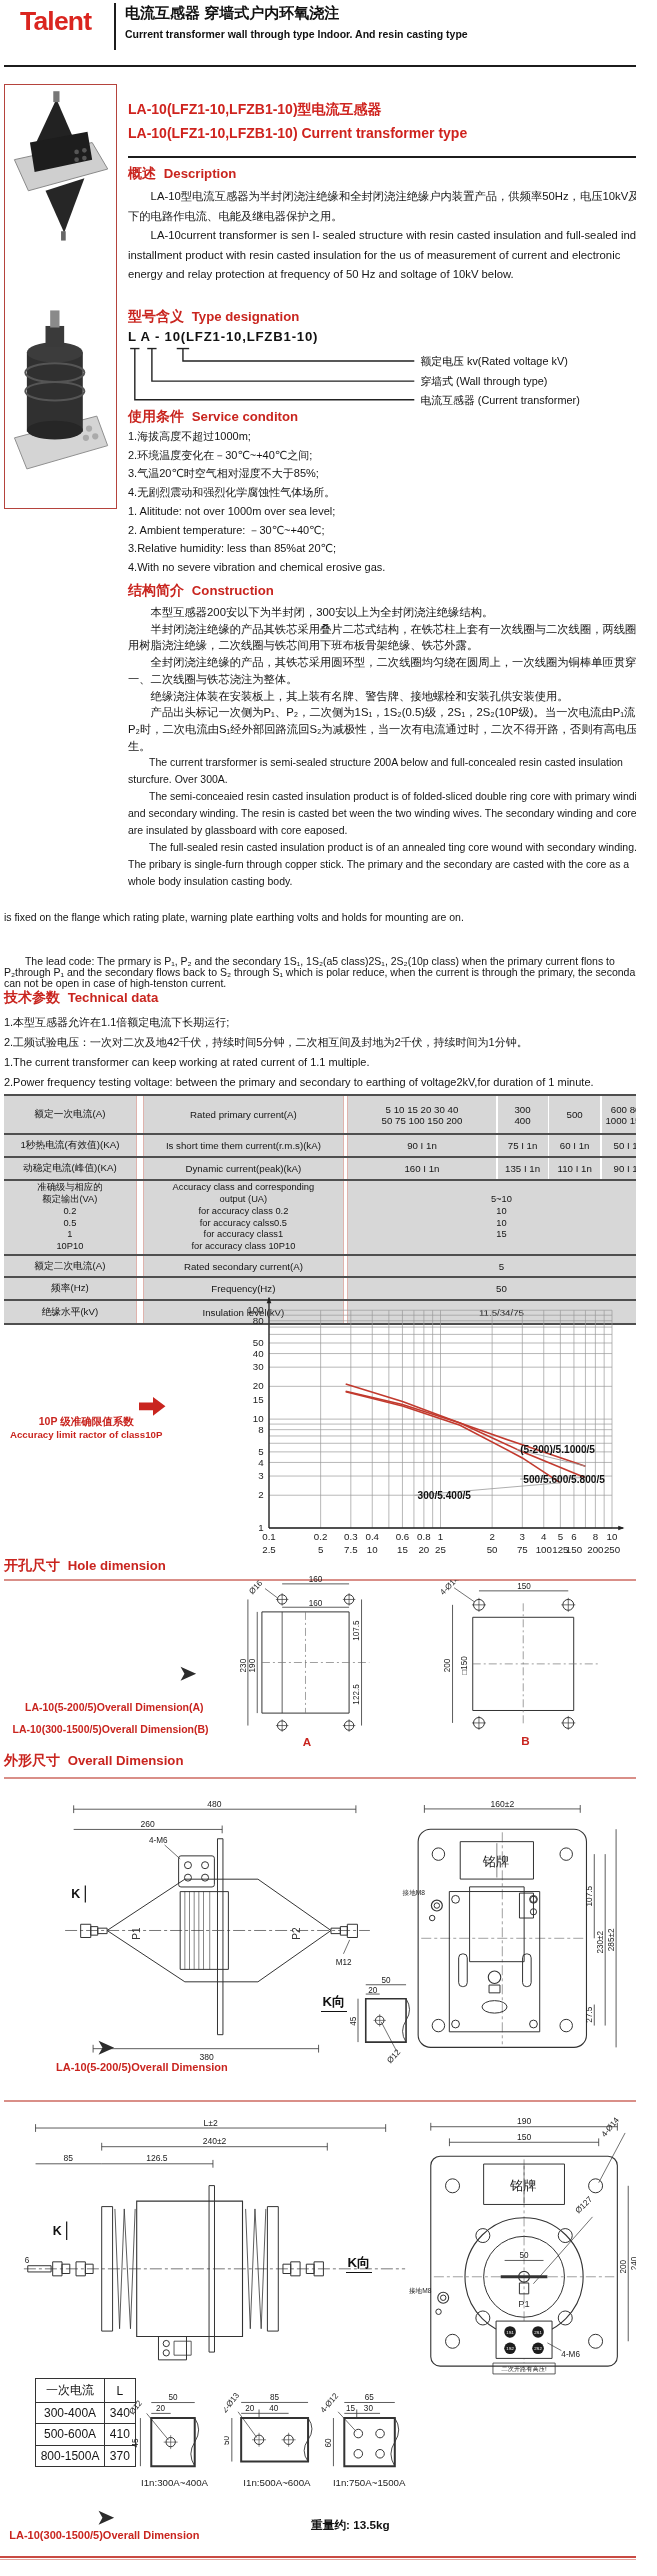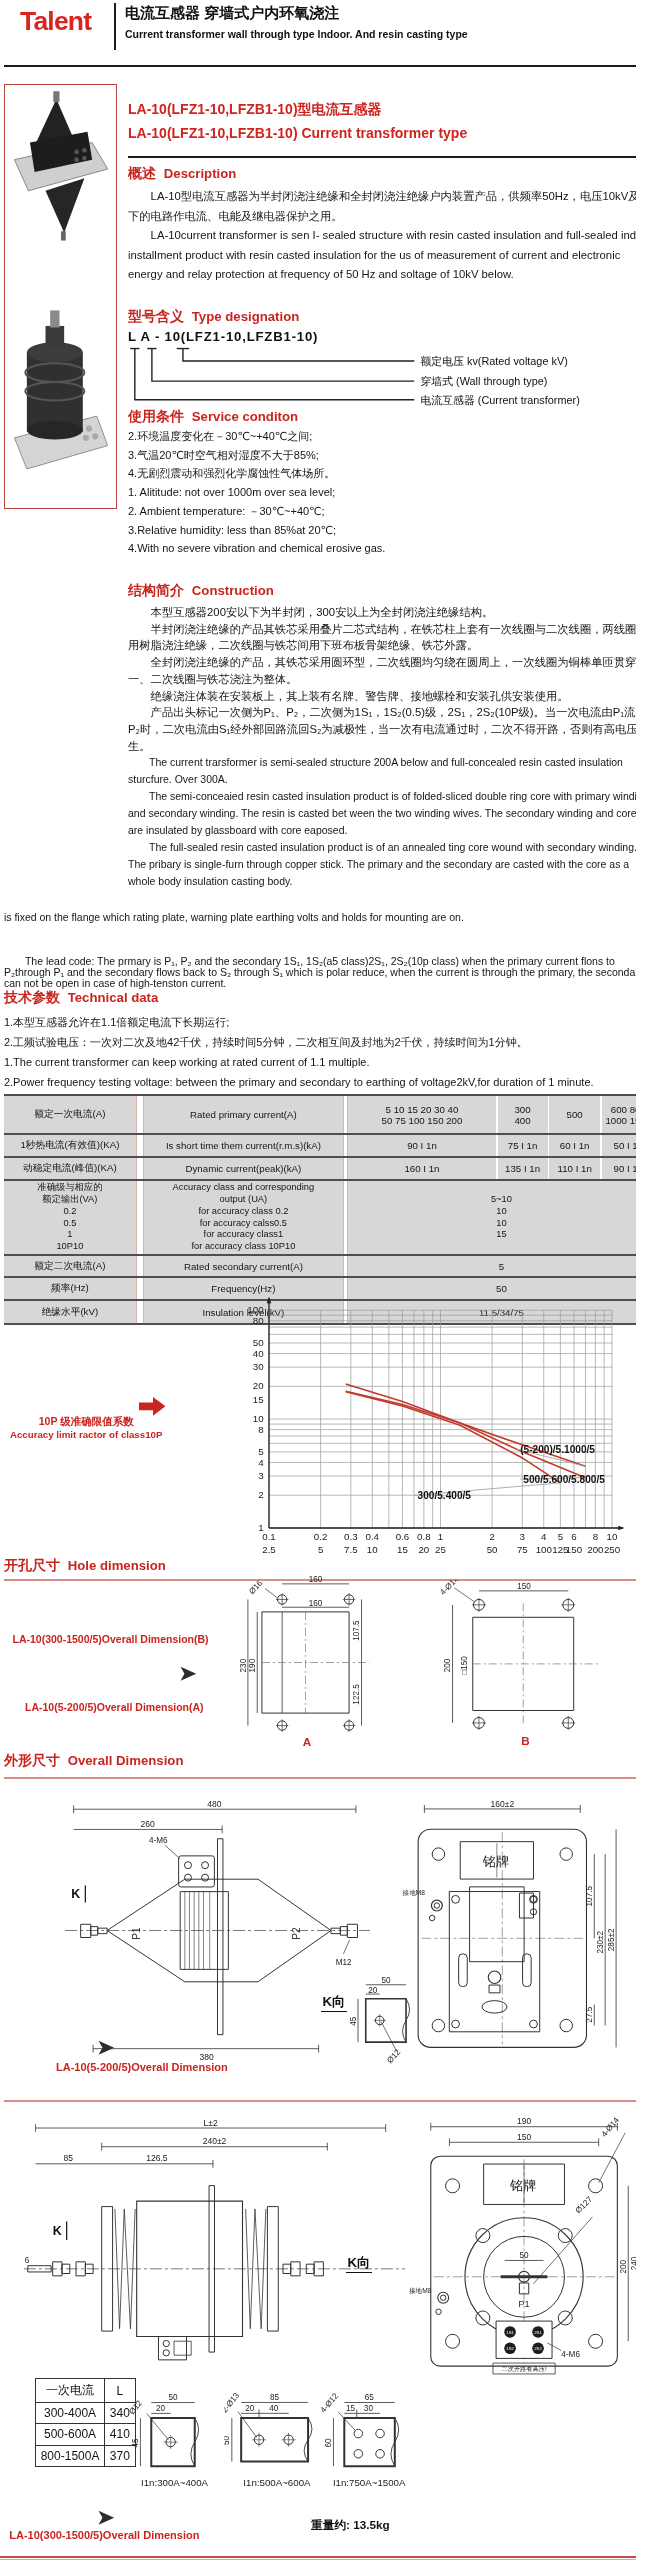--- a/index.html
+++ b/index.html
@@ -122,20 +122,21 @@
     <line x1="62" y1="2" x2="78" y2="2" stroke="#222" stroke-width="1.4"></line>
     <text x="376" y="23" font-size="14" fill="#111">额定电压 kv(Rated voltage kV)</text>
     <text x="376" y="49" font-size="14" fill="#111">穿墙式 (Wall through type)</text>
     <text x="376" y="73" font-size="14" fill="#111">电流互感器 (Current transformer)</text>
   </svg>
 
   <div class="abs sec-h" style="left:128px;top:408px;">
     <span class="cn">使用条件</span><span class="en">Service conditon</span>
   </div>
   <div class="abs" style="left:128px;top:427px;width:525px;">
+    <div class="list-line">1.海拔高度不超过1000m;</div>
     <div class="list-line">2.环境温度变化在－30℃~+40℃之间;</div>
     <div class="list-line">3.气温20℃时空气相对湿度不大于85%;</div>
     <div class="list-line">4.无剧烈震动和强烈化学腐蚀性气体场所。</div>
     <div class="list-line">1. Alititude: not over 1000m over sea level;</div>
     <div class="list-line">2. Ambient temperature: －30℃~+40℃;</div>
     <div class="list-line">3.Relative humidity: less than 85%at 20℃;</div>
     <div class="list-line">4.With no severe vibration and chemical erosive gas.</div>
   </div>
 
   <div class="abs sec-h" style="left:128px;top:582px;">
@@ -334,21 +335,21 @@
 
   <div class="abs sec-h" style="left:3.9px;top:1557px;">
     <span class="cn">开孔尺寸</span><span class="en">Hole dimension</span>
   </div>
   <div class="abs prule" style="left:3.9px;top:1579px;width:651px;"></div>
 
   <svg class="abs" style="left:179px;top:1666px;" width="18.7" height="15.6" viewBox="0 0 24 20">
     <polygon points="2,1 22,10 2,19 7,10" fill="#2c2c2c"></polygon>
   </svg>
   <div class="abs red-label" style="left:25px;top:1701px;">LA-10(5-200/5)Overall Dimension(A)</div>
-  <div class="abs red-label" style="left:12.5px;top:1633px;">LA-10(300-1500/5)Overall Dimension(B)</div>
+  <div class="abs red-label" style="left:12.5px;top:1723px;">LA-10(300-1500/5)Overall Dimension(B)</div>
 
   <svg class="abs draw" style="left:237px;top:1576px;" width="144" height="173" viewBox="0 0 185 222">
     <rect x="32" y="46" width="112" height="130" fill="none" stroke="#333" stroke-width="1"></rect>
     <line x1="58" y1="46" x2="58" y2="176" stroke="#333" stroke-width="0.8"></line>
     <line x1="88" y1="46" x2="88" y2="176" stroke="#777" stroke-width="0.7" stroke-dasharray="8 3 2 3"></line>
     <line x1="32" y1="111" x2="170" y2="111" stroke="#777" stroke-width="0.7" stroke-dasharray="8 3 2 3"></line>
     <circle cx="58" cy="30" r="6" fill="none" stroke="#333"></circle>
       <line x1="50" y1="30" x2="66" y2="30" stroke="#333" stroke-width="0.7"></line>
       <line x1="58" y1="22" x2="58" y2="38" stroke="#333" stroke-width="0.7"></line>
     <circle cx="144" cy="30" r="6" fill="none" stroke="#333"></circle>

